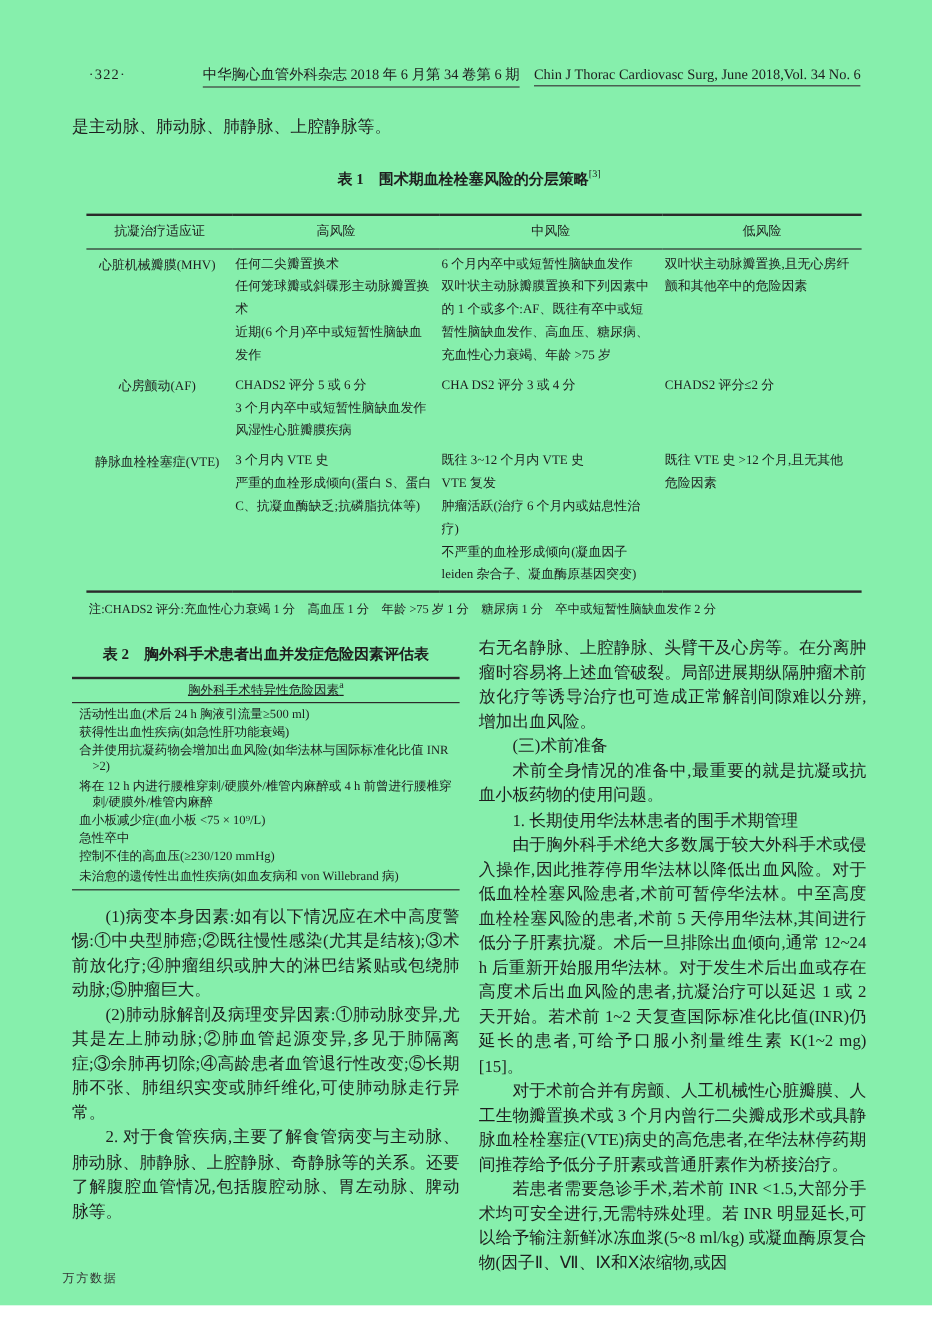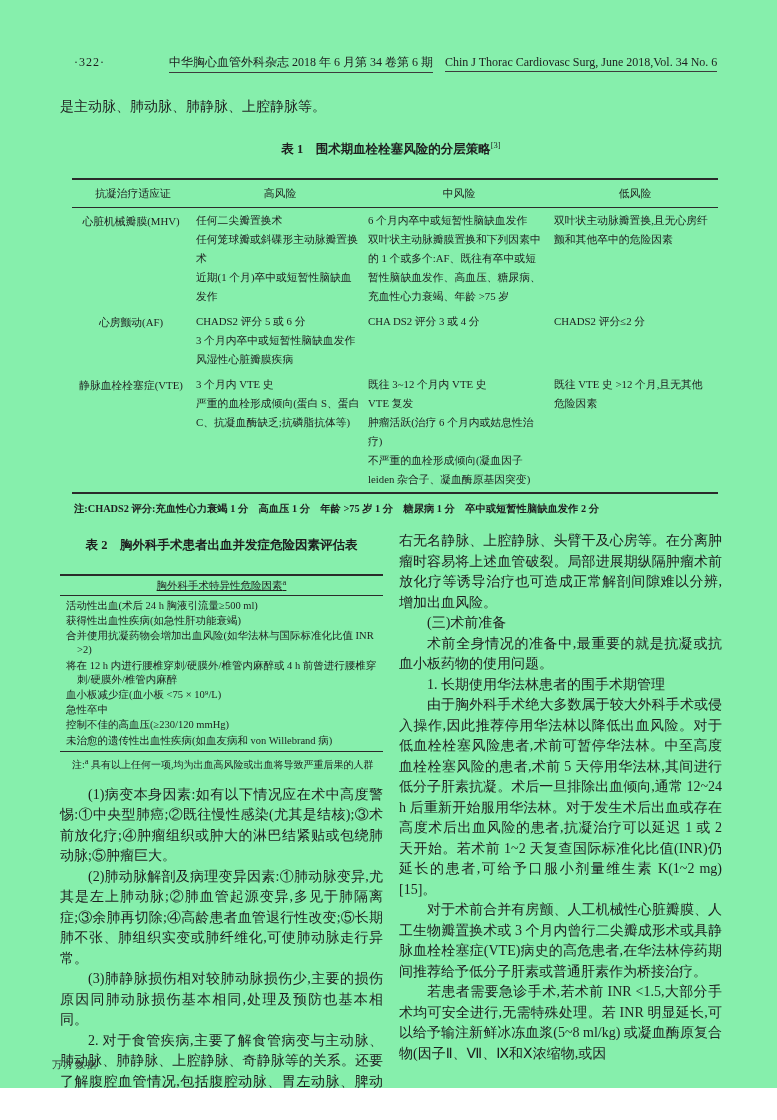--- a/index.html
+++ b/index.html
@@ -21,26 +21,26 @@
   .t1-title sup, .sup { font-size:8.5px; vertical-align:super; line-height:0; font-weight:normal; }
   table.t1 {
     margin-top:20px; margin-left:12px; width:646px; border-collapse:collapse;
     font-size:10.8px; line-height:19px; table-layout:fixed;
     border-top:2px solid #2b2b2b; border-bottom:2px solid #2b2b2b;
   }
   table.t1 th { font-weight:normal; text-align:center; border-bottom:1.2px solid #2b2b2b; padding:4px 2px; }
   table.t1 td { vertical-align:top; padding:3px 6px 3px 2px; }
   table.t1 td.c1 { text-align:center; padding-top:4px; }
   .pre { white-space:pre-line; }
-  .t1-note { font-size:10.3px; margin-top:7px; margin-left:14px; line-height:1.5;font-weight:bold; }
+  .t1-note { font-size:10.3px; margin-top:7px; margin-left:14px; line-height:1.5; }
   
   .columns { display:flex; margin-top:14px; gap:16px; }
   .col { width:323px; font-size:14px; line-height:20.5px; text-align:justify; }
   
-  .t2-title { text-align:center; font-weight:bold; font-size:12.5px; margin:6px 6px 19px; line-height:1.45; }
+  .t2-title { text-align:center; font-weight:bold; font-size:12.5px; margin:6px 6px 9px; line-height:1.45; }
   table.t2 {
     width:100%; border-collapse:collapse; font-size:10.5px; line-height:14.2px; table-layout:fixed;
     border-top:2px solid #2b2b2b; border-bottom:1.5px solid #2b2b2b;
   }
   table.t2 th { font-weight:normal; text-align:center; border-bottom:1px solid #2b2b2b; padding:3px 0 2px;text-decoration:underline; }
   table.t2 td { padding:0 2px 1px 17px; text-indent:-11px; text-align:left; }
   table.t2 tr.first td { padding-top:3px; }
   table.t2 tr.last td { padding-bottom:3px; }
   .t2-note { font-size:10px; margin-top:5px; padding-left:12px; line-height:1.5; text-align:left; }
   
@@ -84,21 +84,21 @@
         <th>高风险</th>
         <th>中风险</th>
         <th>低风险</th>
       </tr>
     </thead>
     <tbody>
       <tr>
         <td class="c1">心脏机械瓣膜(MHV)</td>
         <td class="pre">任何二尖瓣置换术
 任何笼球瓣或斜碟形主动脉瓣置换术
-近期(1 个月)卒中或短暂性脑缺血发作</td>
+近期(6 个月)卒中或短暂性脑缺血发作</td>
         <td class="pre">6 个月内卒中或短暂性脑缺血发作
 双叶状主动脉瓣膜置换和下列因素中的 1 个或多个:AF、既往有卒中或短暂性脑缺血发作、高血压、糖尿病、充血性心力衰竭、年龄 &gt;75 岁</td>
         <td class="pre">双叶状主动脉瓣置换,且无心房纤颤和其他卒中的危险因素</td>
       </tr>
       <tr>
         <td class="c1">心房颤动(AF)</td>
         <td class="pre">CHADS2 评分 5 或 6 分
 3 个月内卒中或短暂性脑缺血发作
 风湿性心脏瓣膜疾病</td>
         <td class="pre">CHA DS2 评分 3 或 4 分</td>
@@ -149,27 +149,23 @@
               <td>急性卒中</td>
             </tr>
           <tr>
               <td>控制不佳的高血压(≥230/120 mmHg)</td>
             </tr>
           <tr class="last">
               <td>未治愈的遗传性出血性疾病(如血友病和 von Willebrand 病)</td>
             </tr>
         </tbody>
       </table>
-      <div class="t2-note">
-        <span>注:</span><sup class="sup">a</sup><span> 具有以上任何一项,均为出血高风险或出血将导致严重后果的人群</span>
-      </div>
       <div class="paragraphs">
         <p>(1)病变本身因素:如有以下情况应在术中高度警惕:①中央型肺癌;②既往慢性感染(尤其是结核);③术前放化疗;④肿瘤组织或肿大的淋巴结紧贴或包绕肺动脉;⑤肿瘤巨大。</p>
         <p>(2)肺动脉解剖及病理变异因素:①肺动脉变异,尤其是左上肺动脉;②肺血管起源变异,多见于肺隔离症;③余肺再切除;④高龄患者血管退行性改变;⑤长期肺不张、肺组织实变或肺纤维化,可使肺动脉走行异常。</p>
-        <p>(3)肺静脉损伤相对较肺动脉损伤少,主要的损伤原因同肺动脉损伤基本相同,处理及预防也基本相同。</p>
         <p>2. 对于食管疾病,主要了解食管病变与主动脉、肺动脉、肺静脉、上腔静脉、奇静脉等的关系。还要了解腹腔血管情况,包括腹腔动脉、胃左动脉、脾动脉等。</p>
 
       </div>
     </div>
 
     <div class="col rightcol">
       <div class="paragraphs">
         <p class="no-indent">右无名静脉、上腔静脉、头臂干及心房等。在分离肿瘤时容易将上述血管破裂。局部进展期纵隔肿瘤术前放化疗等诱导治疗也可造成正常解剖间隙难以分辨,增加出血风险。</p>
         <p>(三)术前准备</p>
         <p>术前全身情况的准备中,最重要的就是抗凝或抗血小板药物的使用问题。</p>

